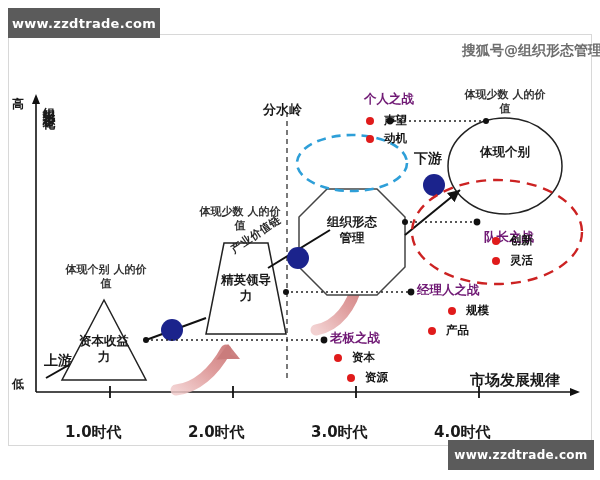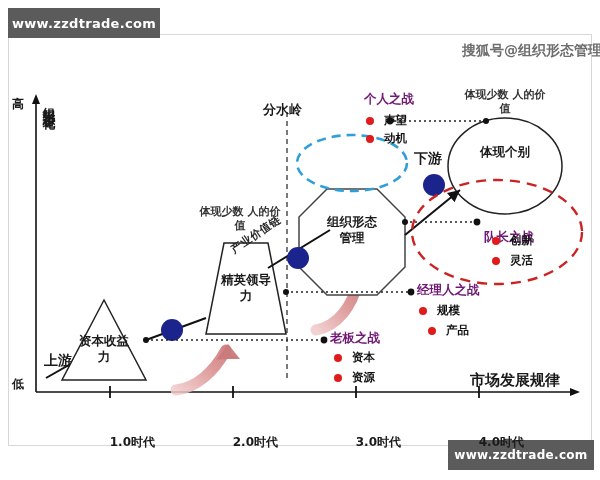--- a/index.html
+++ b/index.html
@@ -60,21 +60,21 @@
   
   #y-high { left: 12px; top: 98px; font-size: 12px; font-weight: bold; }
   #y-low  { left: 12px; top: 378px; font-size: 12px; font-weight: bold; }
   #y-axis-title {
     left: 40px; top: 97px; width: 16px;
     font-size: 12.5px; font-weight: bold;
     writing-mode: vertical-rl; text-orientation: upright;
     letter-spacing: 2px;
   }
   #x-axis-title { left: 470px; top: 372px; font-size: 15px; font-weight: bold; }
-  .xtick { font-size: 12px; font-weight: bold; top: 436px; text-align: right; width: 90px; }
+  .xtick { font-size: 15px; font-weight: bold; top: 424px; text-align: left; width: 90px; }
 
   
   .shape-label {
     position: absolute;
     text-align: center;
     font-size: 12.5px; font-weight: bold; color: #1a1a1a;
     line-height: 1.25;
   }
   
   .cap {
@@ -218,37 +218,39 @@
 
   <div class="lbl small-note" style="left:44px; top:352px;">上游</div>
   <div class="lbl small-note" style="left:414px; top:150px;">下游</div>
   <div id="chain-label">产业价值链</div>
 
   <div class="shape-label" style="left:74px; top:333px; width:60px;">资本收益力</div>
   <div class="shape-label" style="left:216px; top:272px; width:60px;">精英领导力</div>
   <div class="shape-label" style="left:322px; top:214px; width:60px;">组织形态管理</div>
   <div class="shape-label" style="left:475px; top:144px; width:60px;">体现个别</div>
 
+  <div class="cap" style="left:62px; top:263px; width:88px;">体现个别
+人的价值</div>
   <div class="cap" style="left:196px; top:205px; width:88px;">体现少数
 人的价值</div>
   <div class="cap" style="left:461px; top:88px; width:88px;">体现少数
 人的价值</div>
 
   <div class="lbl battle-title" style="left:330px; top:331px;">老板之战</div>
   <div class="bullet-row" style="left:334px; top:350px;">
     <span class="dot-red"></span>
     <span>资本</span>
   </div>
-  <div class="bullet-row" style="left:334px; top:370px;">
+  <div class="bullet-row" style="left:347px; top:370px;">
     <span class="dot-red"></span>
     <span>资源</span>
   </div>
 
   <div class="lbl battle-title" style="left:417px; top:283px;">经理人之战</div>
-  <div class="bullet-row" style="left:419px; top:303px;">
+  <div class="bullet-row" style="left:448px; top:303px;">
     <span class="dot-red"></span>
     <span>规模</span>
   </div>
   <div class="bullet-row" style="left:428px; top:323px;">
     <span class="dot-red"></span>
     <span>产品</span>
   </div>
 
   <div class="lbl battle-title" style="left:484px; top:230px;">队长之战</div>
   <div class="bullet-row" style="left:492px; top:233px;">

